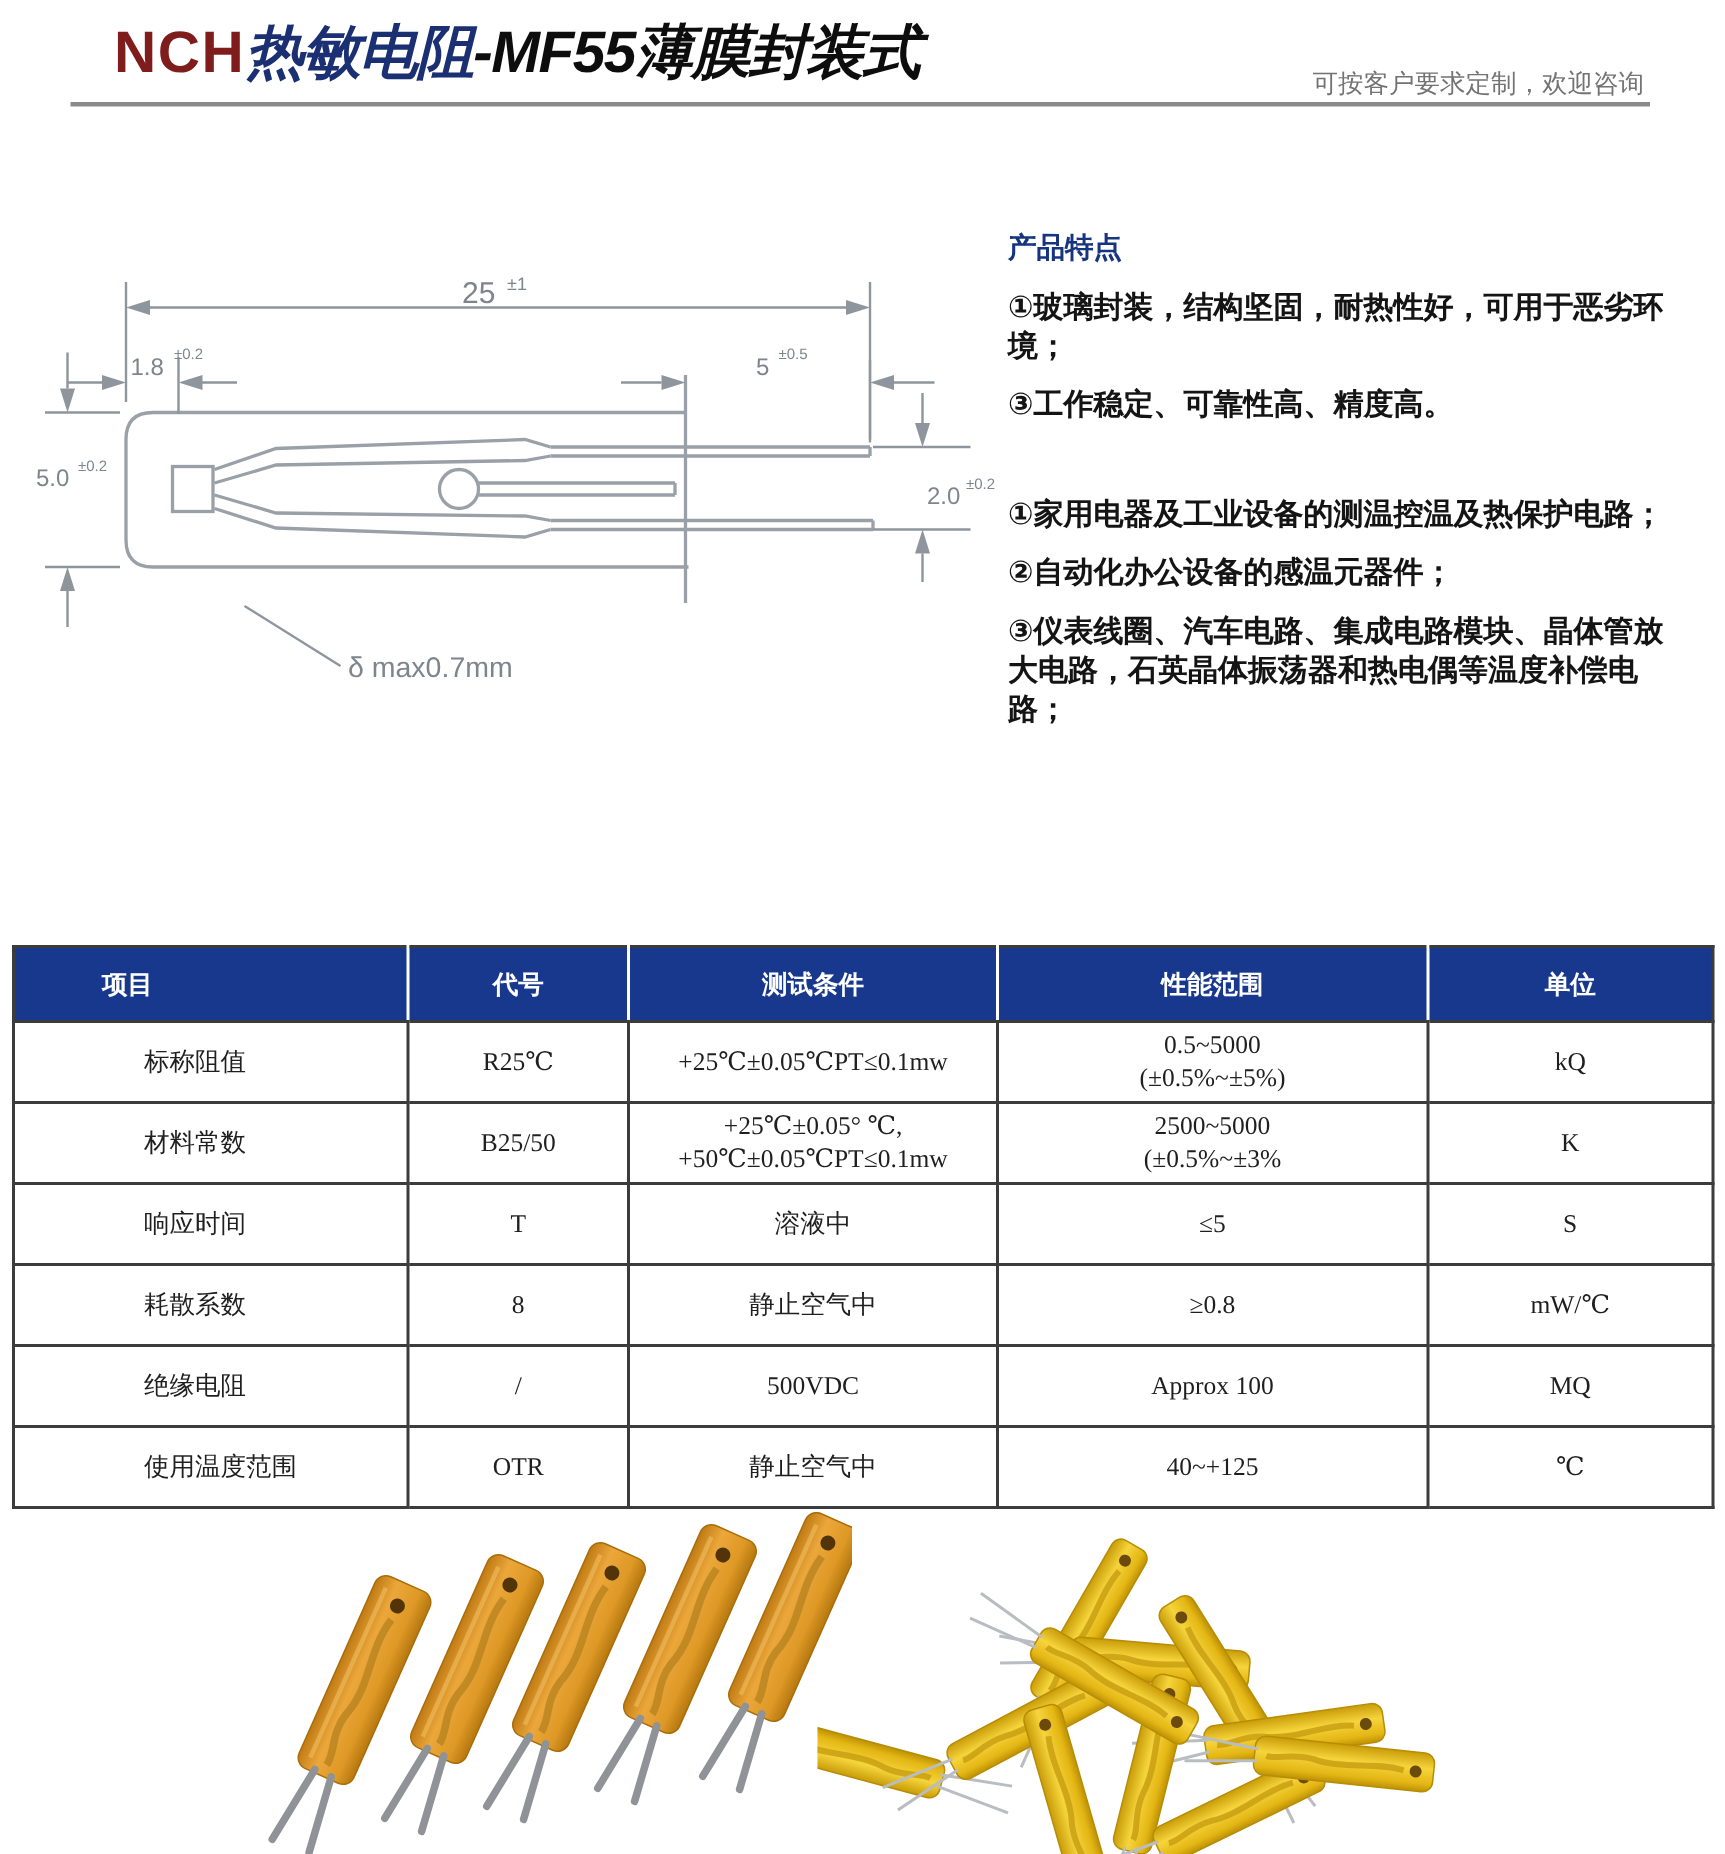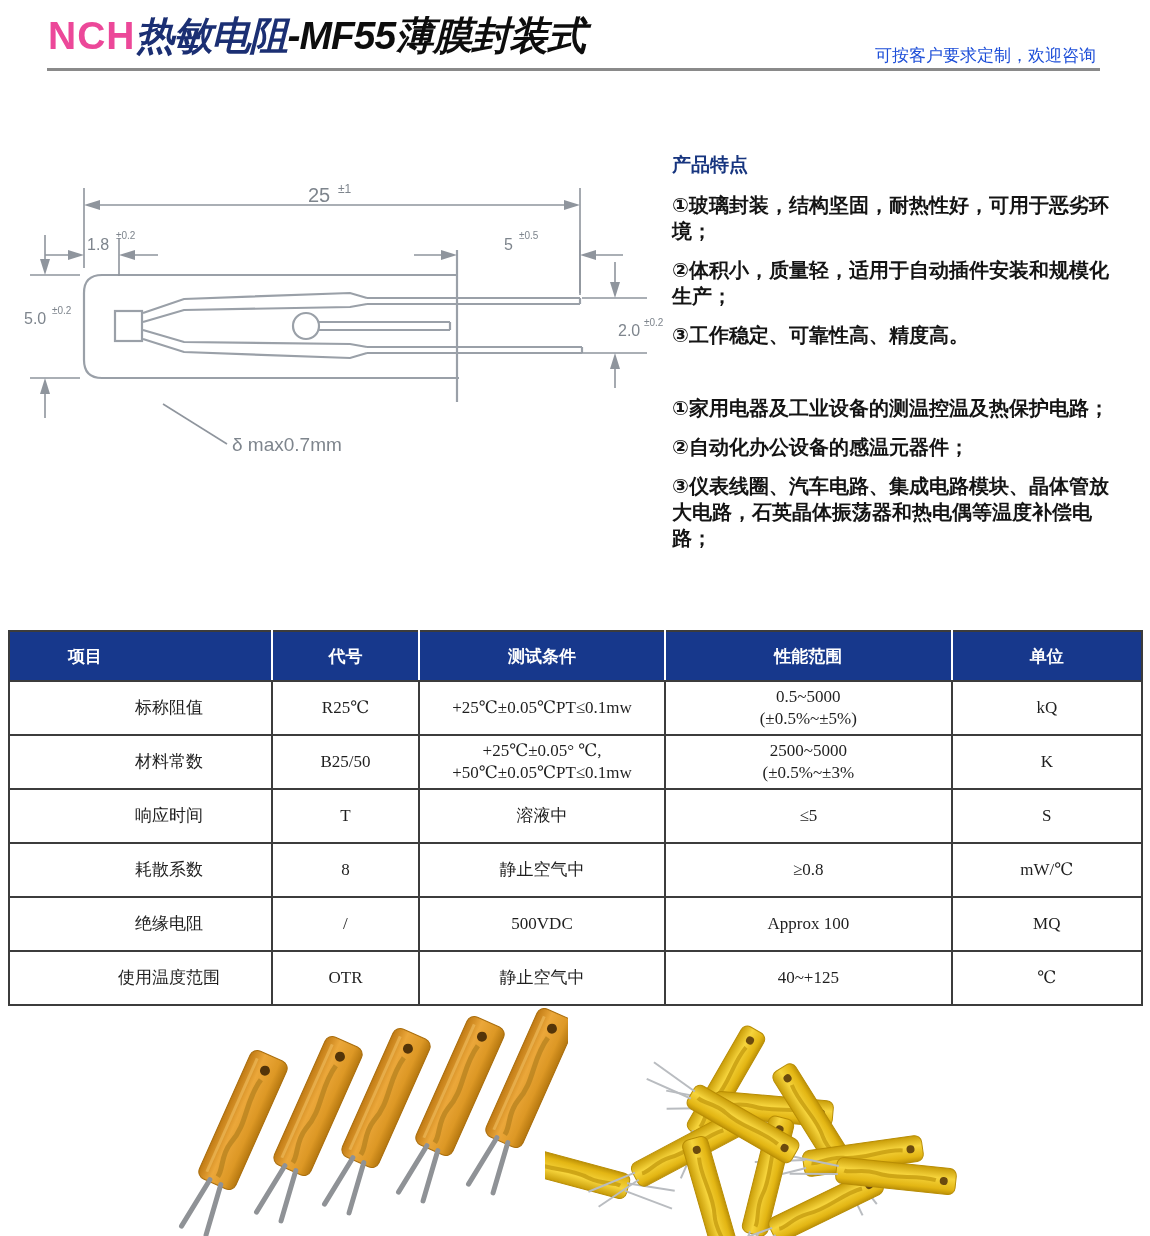--- a/index.html
+++ b/index.html
@@ -1,24 +1,24 @@
 <!DOCTYPE html>
 <html><head>
 <meta charset="utf-8">
 <style>
   html,body{margin:0;padding:0;background:#fff;}
   .page{position:relative;width:1150px;height:1236px;background:#ffffff;overflow:hidden;
         font-family:"Liberation Sans","DejaVu Sans",sans-serif;}
 
   
   .title{position:absolute;left:48px;top:14px;white-space:nowrap;font-size:39px;line-height:44px;}
-  .title .brand{color:#ec4899;font-weight:700;letter-spacing:1px;}
+  .title .brand{color:#7f1d1d;font-weight:700;letter-spacing:1px;margin-left:28px;}
   .title .series{color:#1b2f73;font-weight:800;font-style:italic;letter-spacing:-1px;}
   .title .model{color:#0d0d0d;font-weight:800;font-style:italic;letter-spacing:-1px;}
-  .tagline{position:absolute;right:54px;top:44px;font-size:17px;color:#1d4ed8;}
+  .tagline{position:absolute;right:54px;top:44px;font-size:17px;color:#737373;}
   .rule{position:absolute;left:47px;right:50px;top:68px;height:3px;background:#8a8a8a;}
 
   
   .drawing{position:absolute;left:22px;top:150px;width:655px;height:315px;}
   .drawing text{font-family:"Liberation Sans","DejaVu Sans",sans-serif;fill:#7e858d;}
 
   
   .rightcol{position:absolute;left:672px;top:152px;width:440px;}
   .sect-head{font-size:19px;font-weight:800;color:#17357f;margin:0 0 14px 0;}
   .sect-item{font-size:20px;color:#141414;line-height:26px;margin:0 0 13px 0;font-weight:bold;}
@@ -27,21 +27,21 @@
   
   .spec{position:absolute;left:8px;top:630px;width:1135px;border-collapse:collapse;table-layout:fixed;
         font-family:"Liberation Serif","DejaVu Serif",serif;}
   .spec th{background:#17388c;color:#ffffff;font-size:17px;font-weight:700;height:46px;
            border:2px solid #3c3c3c;border-left:2px solid #ffffff;border-right:2px solid #ffffff;
            font-family:Liberation Mono, monospace;margin-top:15px;}
   .spec th:first-child{border-left:2px solid #3c3c3c;text-align:left;padding-left:58px;}
   .spec th:last-child{border-right:2px solid #3c3c3c;}
   .spec td{border:2px solid #3c3c3c;height:50px;text-align:center;font-size:17px;color:#1f1f1f;
            white-space:pre-line;line-height:22px;}
-  .spec td.item{text-align:center;padding-left:58px;}
+  .spec td.item{text-align:left;padding-left:86px;}
   .c1{width:23.2%}.c2{width:13.0%}.c3{width:21.7%}.c4{width:25.3%}.c5{width:16.8%}
 
   
   .photo-left{position:absolute;left:148px;top:1008px;width:420px;height:228px;}
   .photo-right{position:absolute;left:545px;top:1004px;width:450px;height:232px;}
 </style>
 </head>
 <body>
 
 <div class="page">
@@ -95,21 +95,20 @@
     <text x="2" y="174" font-size="16">5.0</text>
     <text x="30" y="164" font-size="10">±0.2</text>
     <text x="596" y="186" font-size="16">2.0</text>
     <text x="622" y="176" font-size="10">±0.2</text>
     <text x="210" y="301" font-size="19" fill="#6e747b">δ max0.7mm</text>
   </svg>
 
   <div class="rightcol">
     <div class="sect-head">产品特点</div>
     <div class="sect-item">①玻璃封装，结构坚固，耐热性好，可用于恶劣环境；</div>
-    <div class="sect-item">②体积小，质量轻，适用于自动插件安装和规模化生产；</div>
     <div class="sect-item">③工作稳定、可靠性高、精度高。</div>
     <div class="gap"></div>
     <div class="sect-item">①家用电器及工业设备的测温控温及热保护电路；</div>
     <div class="sect-item">②自动化办公设备的感温元器件；</div>
     <div class="sect-item">③仪表线圈、汽车电路、集成电路模块、晶体管放大电路，石英晶体振荡器和热电偶等温度补偿电路；</div>
   </div>
 
   <table class="spec">
     <colgroup>
         <col class="c1">

